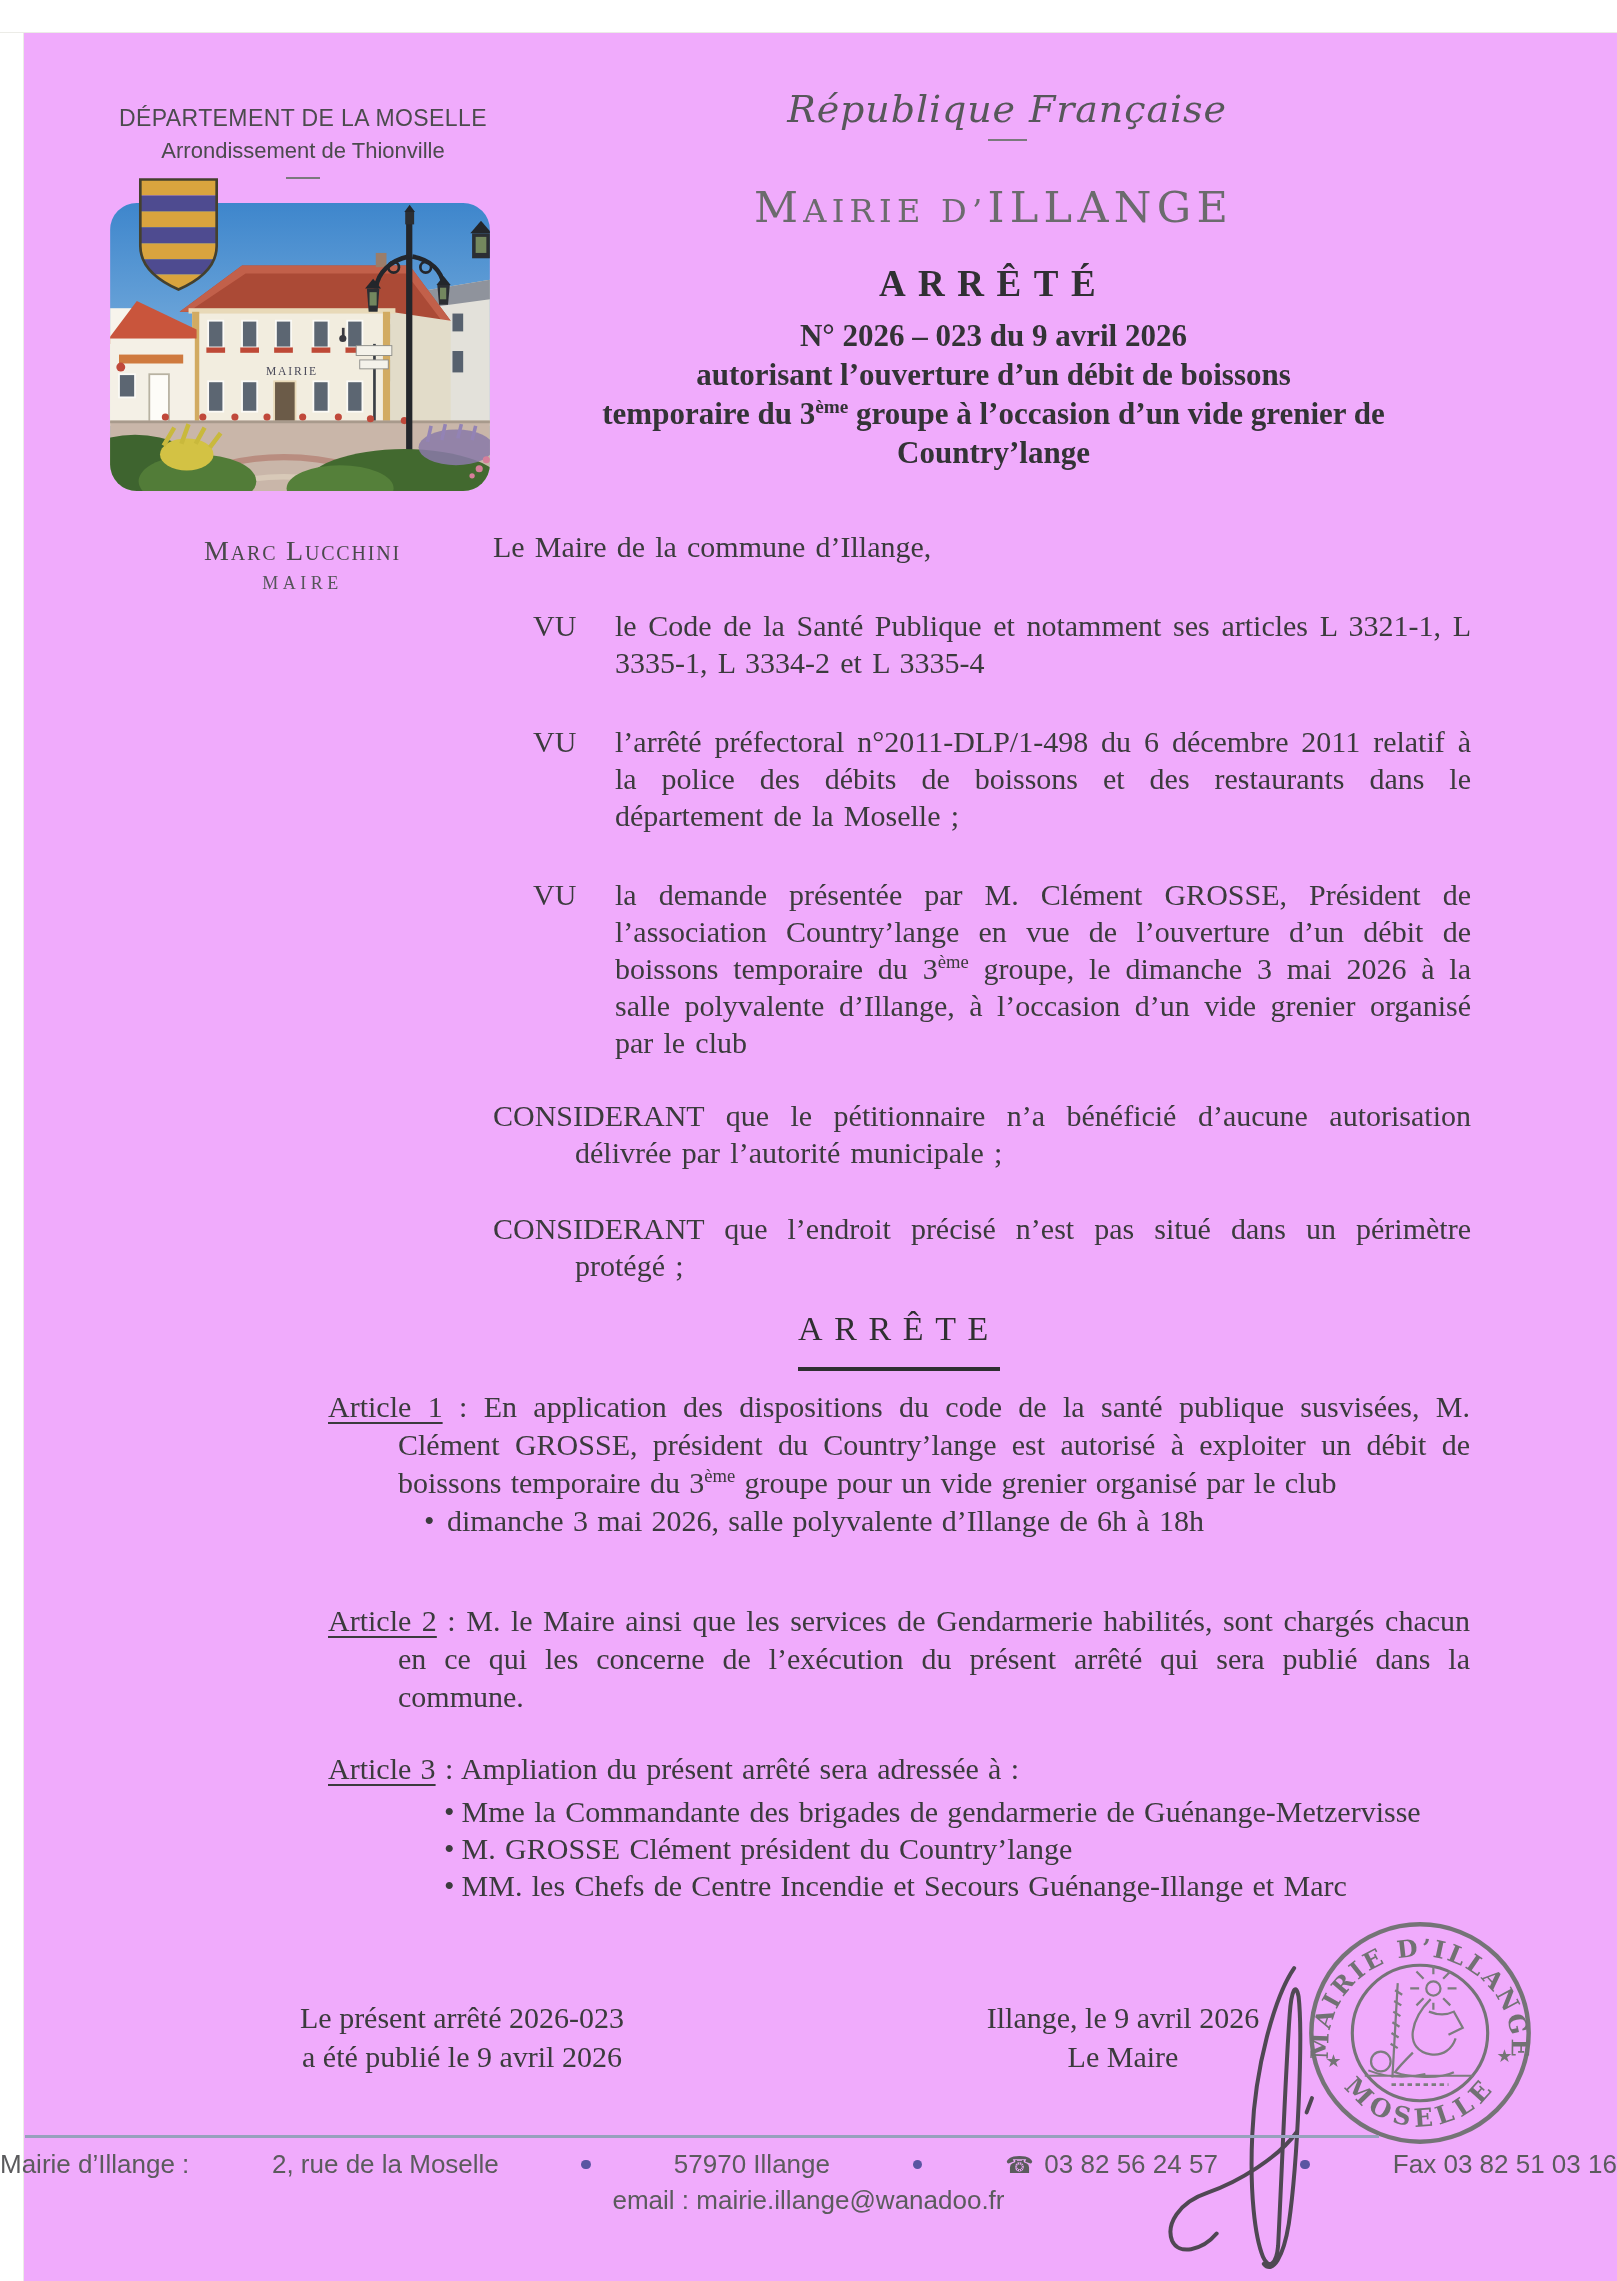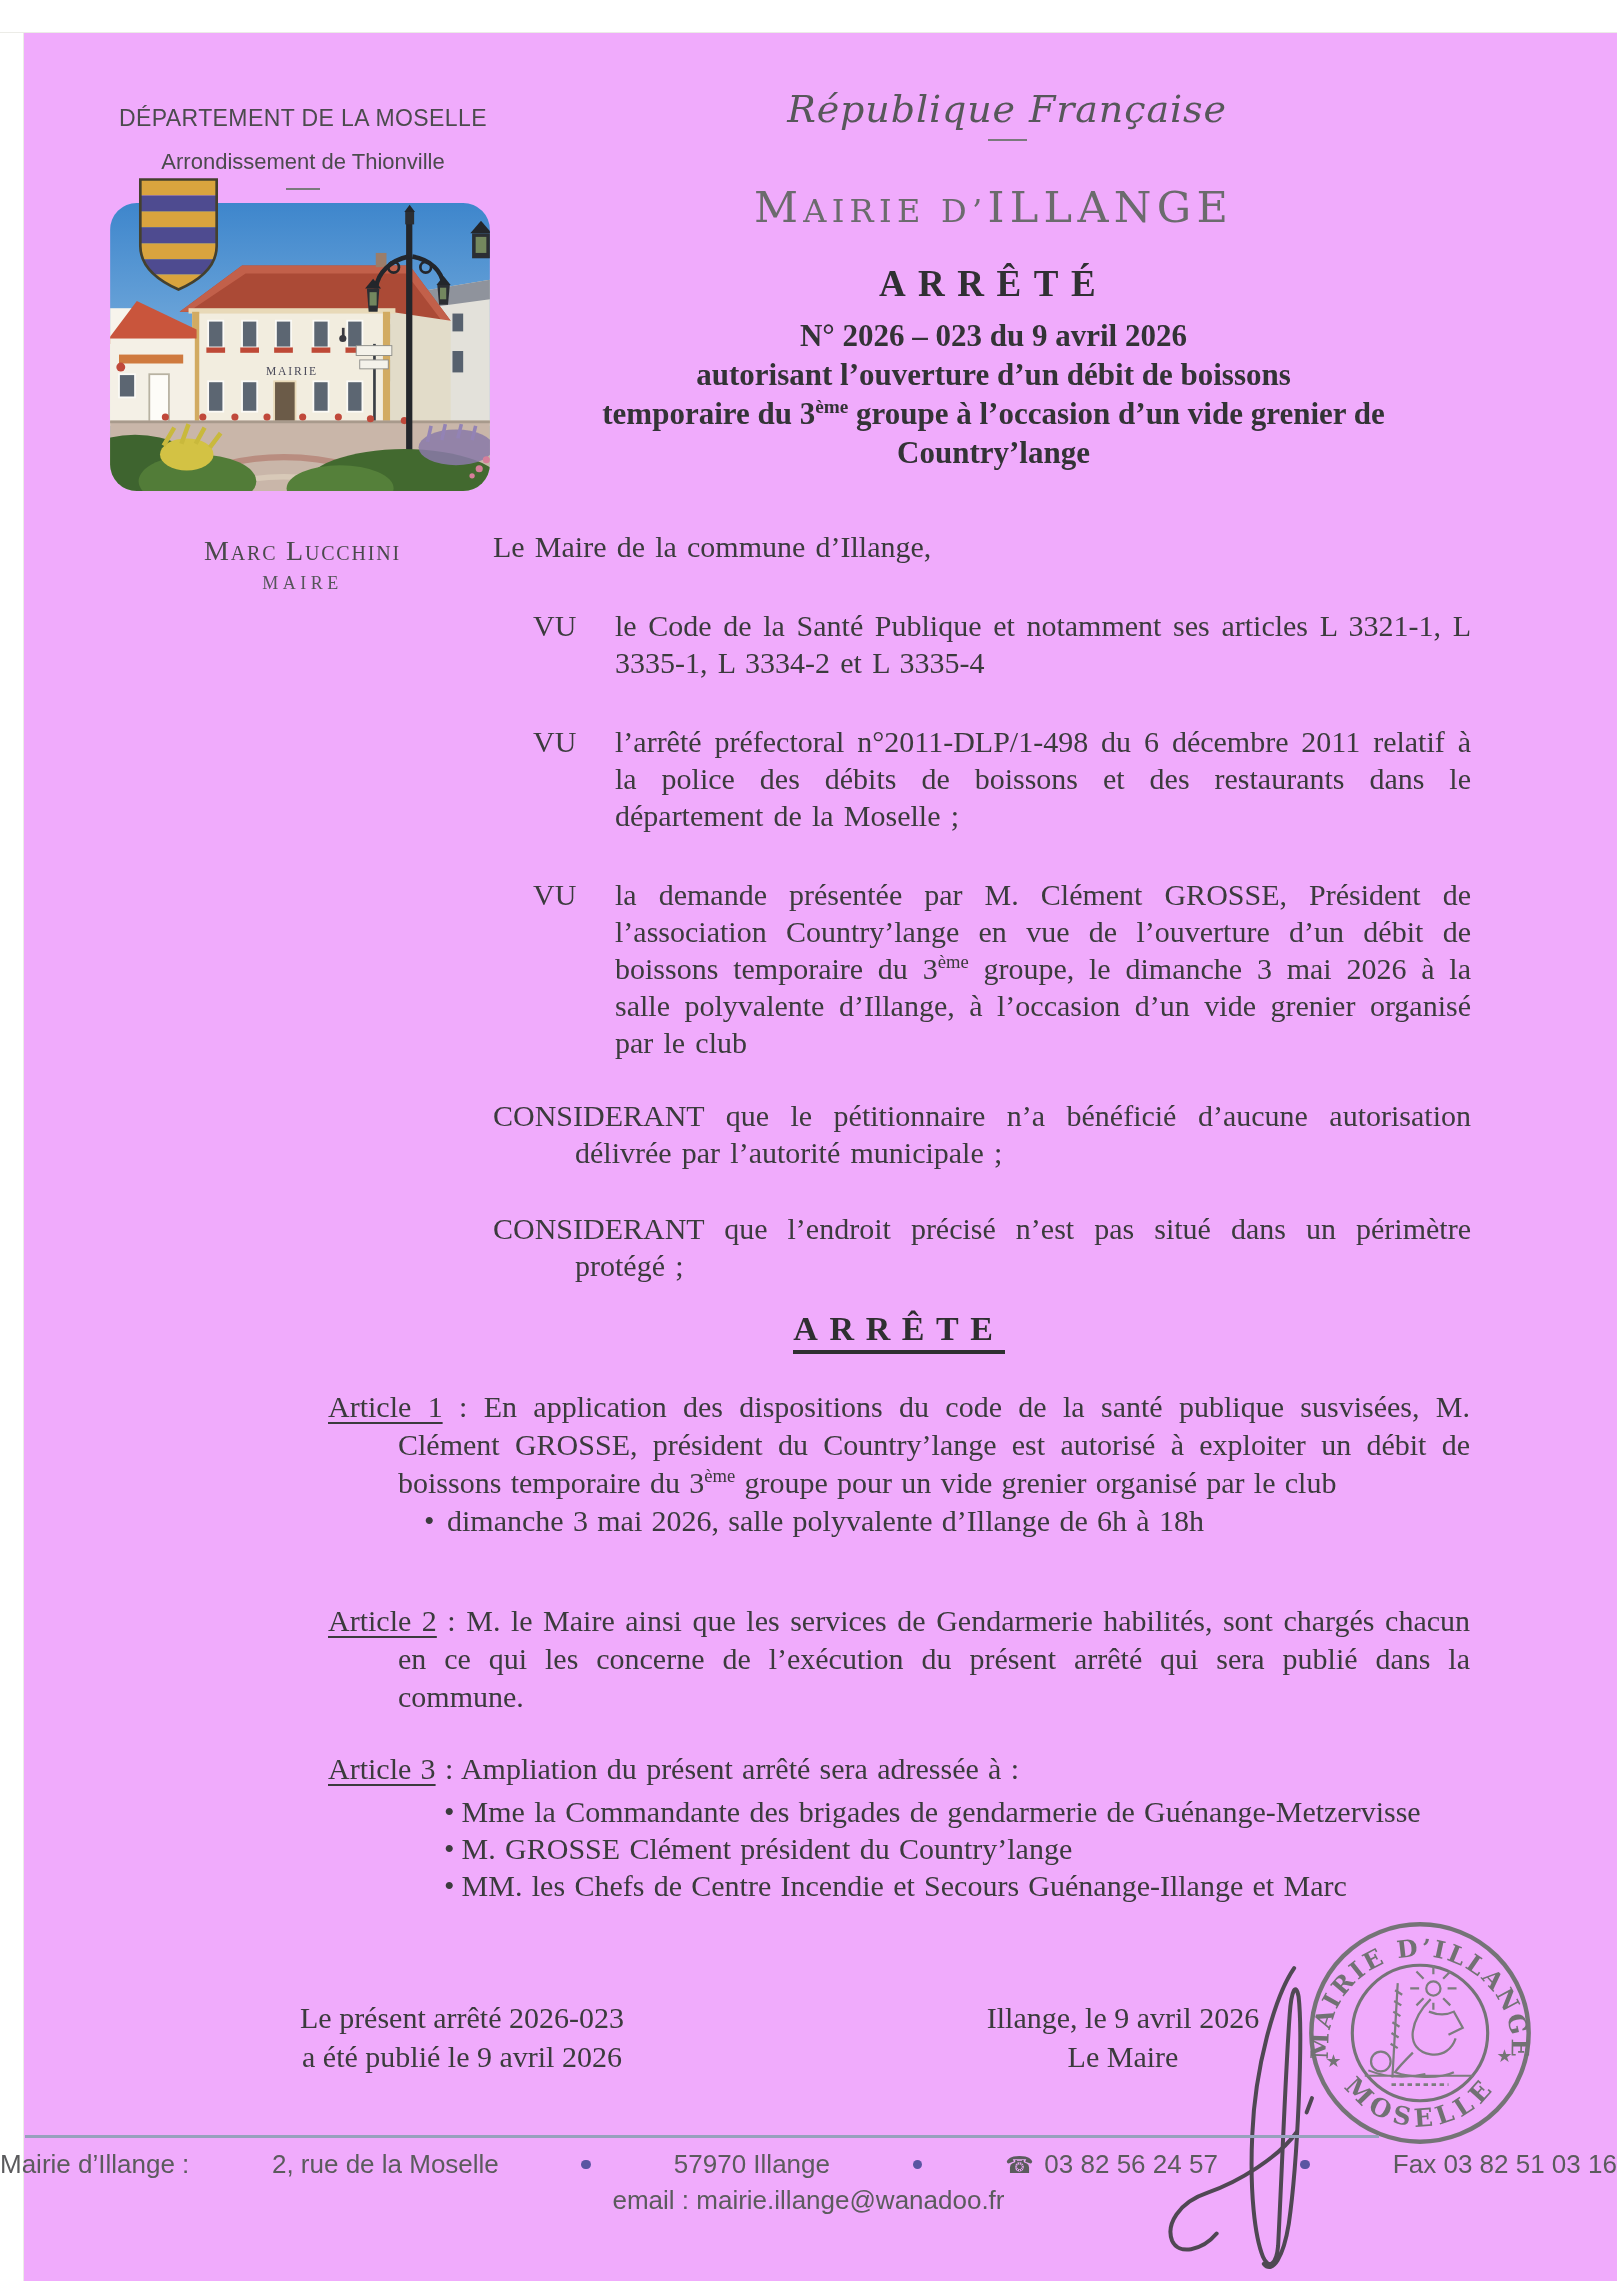--- a/index.html
+++ b/index.html
@@ -9,21 +9,21 @@
   .ctr{text-align:center;}
   .sans{font-family:"Liberation Sans", sans-serif;}
 
   
   .edge-left{left:0;top:0;width:23px;height:2281px;background:#ffffff;border-right:0.9px solid #ececе7;border-right:0.9px solid #ececE7;}
   .edge-top{left:0;top:0;width:1617px;height:32px;background:#ffffff;border-bottom:0.9px solid #ececE7;}
 
   
   .dept{left:107px;top:105px;width:392px;color:#4b4b4d;}
   .dept-l1{font-size:23px;letter-spacing:0.4px;}
-  .dept-l2{font-size:22px;margin-top:17px;}
+  .dept-l2{font-size:22px;margin-top:6px;}
   .mini-rule{width:34px;height:1.8px;background:#7a7a7c;margin:13.4px auto 0 auto;}
   .repub{left:784px;top:87px;width:446px;color:#57575a;}
   .repub-txt{font-family:"DejaVu Serif", serif;font-style:italic;font-size:38px;letter-spacing:0.9px;}
   .repub .mini-rule{margin-top:8px;width:39px;}
   .mairie-title{left:713px;top:182px;width:561px;color:#6b6b6d;font-family:"DejaVu Serif", serif;letter-spacing:5.3px;white-space:nowrap;}
   .mt-big{font-size:43px;}
   .mt-small{font-size:32px;}
 
   
   .decree-head{left:490px;top:262px;width:1007px;color:#333336;}
@@ -45,22 +45,22 @@
             word-spacing:2.7px;}
   .intro{margin:0;}
   .vu-row{display:flex;margin-top:42px;margin-left:40px;}
   .vu-label{width:82px;flex:0 0 82px;}
   .vu-text{width:896px;text-align:justify;}
   .consid{margin:0;margin-top:36px;padding-left:82px;text-indent:-82px;text-align:justify;}
   .consid.second{margin-top:39px;}
 
   
   .arrete2{left:328px;top:1310px;width:1142px;text-align:center;}
-  .arrete2 span{font-size:34px;font-weight:bold;letter-spacing:11.6px;color:#2f2f31;
-                border-bottom:4.5px solid #2f2f31;padding-bottom:3px;}
+  .arrete2 span{font-size:34px;font-weight:normal;letter-spacing:11.6px;color:#2f2f31;
+                border-bottom:4.5px solid #2f2f31;padding-bottom:20px;}
 
   
   .articles{left:328px;top:1388px;width:1142px;font-size:30px;word-spacing:1.8px;}
   .art-p{margin:0;line-height:38px;padding-left:70px;text-indent:-70px;text-align:justify;}
   .art-p.a2{margin-top:63px;}
   .art-p.a3{margin-top:34px;}
   .art-label{text-decoration:underline;text-decoration-thickness:1.8px;text-underline-offset:5.3px;}
   .bullet-line{margin-left:96px;line-height:37px;display:flex;gap:12.5px;}
   .b3{margin-top:4.5px;}
   .b3 .bullet-line{margin-left:116px;gap:7.1px;}

